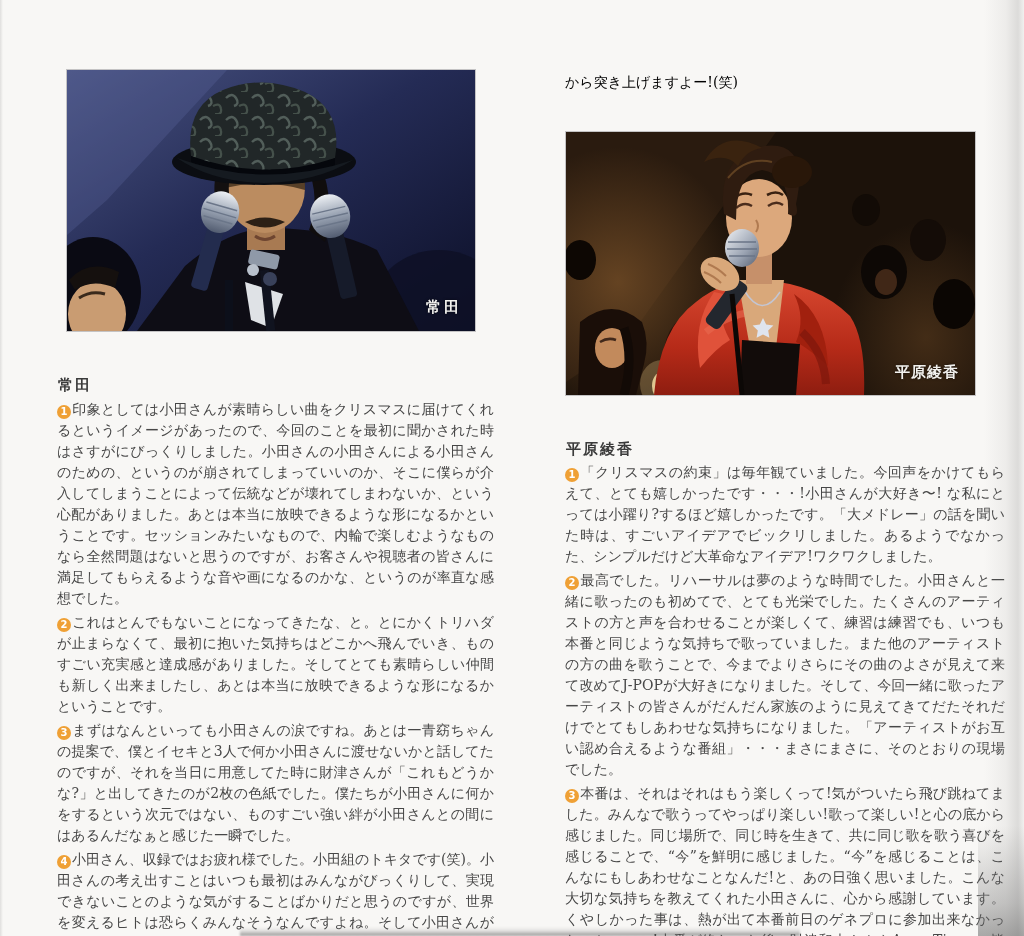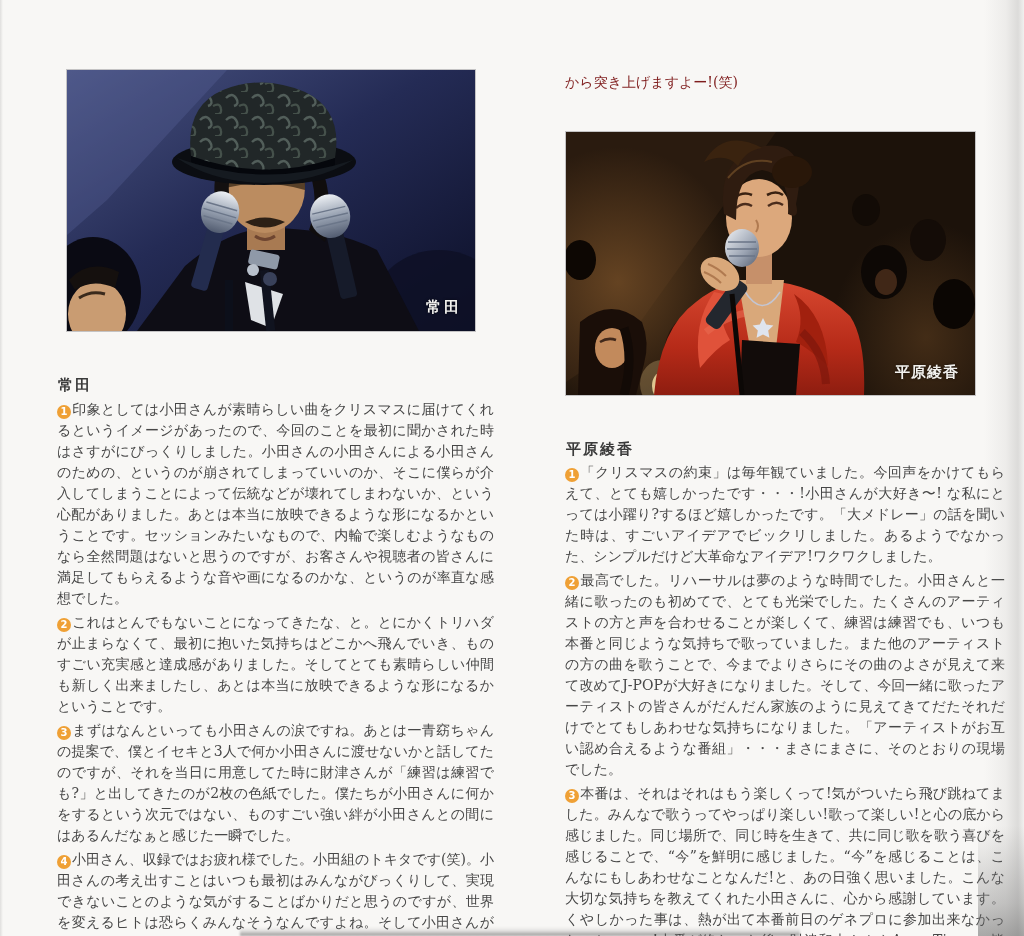--- a/index.html
+++ b/index.html
@@ -39,21 +39,21 @@
     position:absolute;color:#f2f1ee;
     font-family:"DejaVu Sans","Liberation Sans",sans-serif;
     font-size:15px;font-weight:bold;letter-spacing:3px;
     text-shadow:0 0 3px rgba(0,0,0,0.6);
   }
   .photo-left figcaption{right:13px;bottom:14px;}
   .photo-right figcaption{right:16px;bottom:13px;letter-spacing:1px;}
   
   .cont-line{
     position:absolute;left:565px;top:72px;width:440px;
-    font-size:14px;line-height:21px;color:#7f1d1d;
+    font-size:14px;line-height:21px;color:#000000;
   }
   h2.sec{
     position:absolute;margin:0;
     font-family:"DejaVu Sans","Liberation Sans",sans-serif;
     font-size:15px;font-weight:bold;color:#3b3b3b;letter-spacing:2px;
   }
   .h-left{left:58px;top:376px;}
   .h-right{left:566px;top:440px;}
   .textblock{position:absolute;}
   .tb-left{left:57px;top:399px;width:437px;}
@@ -227,21 +227,21 @@
       </g>
     </g>
   </svg>
   <figcaption>平原綾香</figcaption>
 </figure>
 
 <h2 class="sec h-left">常田</h2>
 <div class="textblock tb-left">
   <p class="para"><span class="badge">1</span><span>印象としては小田さんが素晴らしい曲をクリスマスに届けてくれるというイメージがあったので、今回のことを最初に聞かされた時はさすがにびっくりしました。小田さんの小田さんによる小田さんのための、というのが崩されてしまっていいのか、そこに僕らが介入してしまうことによって伝統などが壊れてしまわないか、という心配がありました。あとは本当に放映できるような形になるかということです。セッションみたいなもので、内輪で楽しむようなものなら全然問題はないと思うのですが、お客さんや視聴者の皆さんに満足してもらえるような音や画になるのかな、というのが率直な感想でした。</span></p>
   <p class="para"><span class="badge">2</span><span>これはとんでもないことになってきたな、と。とにかくトリハダが止まらなくて、最初に抱いた気持ちはどこかへ飛んでいき、ものすごい充実感と達成感がありました。そしてとても素晴らしい仲間も新しく出来ましたし、あとは本当に放映できるような形になるかということです。</span></p>
-  <p class="para"><span class="badge">3</span><span>まずはなんといっても小田さんの涙ですね。あとは一青窈ちゃんの提案で、僕とイセキと3人で何か小田さんに渡せないかと話してたのですが、それを当日に用意してた時に財津さんが「練習は練習でも?」と出してきたのが2枚の色紙でした。僕たちが小田さんに何かをするという次元ではない、ものすごい強い絆が小田さんとの間にはあるんだなぁと感じた一瞬でした。</span></p>
+  <p class="para"><span class="badge">3</span><span>まずはなんといっても小田さんの涙ですね。あとは一青窈ちゃんの提案で、僕とイセキと3人で何か小田さんに渡せないかと話してたのですが、それを当日に用意してた時に財津さんが「これもどうかな?」と出してきたのが2枚の色紙でした。僕たちが小田さんに何かをするという次元ではない、ものすごい強い絆が小田さんとの間にはあるんだなぁと感じた一瞬でした。</span></p>
   <p class="para"><span class="badge">4</span><span>小田さん、収録ではお疲れ様でした。小田組のトキタです(笑)。小田さんの考え出すことはいつも最初はみんながびっくりして、実現できないことのような気がすることばかりだと思うのですが、世界を変えるヒトは恐らくみんなそうなんですよね。そして小田さんが示してることは、同じことが僕らの世代でも出来る、ということ。オダイズムを継承してこれからもガンガン活動していきます!下</span></p>
 </div>
 
 <h2 class="sec h-right">平原綾香</h2>
 <div class="textblock tb-right">
   <p class="para"><span class="badge">1</span><span>「クリスマスの約束」は毎年観ていました。今回声をかけてもらえて、とても嬉しかったです・・・!小田さんが大好き〜! な私にとっては小躍り?するほど嬉しかったです。「大メドレー」の話を聞いた時は、すごいアイデアでビックリしました。あるようでなかった、シンプルだけど大革命なアイデア!ワクワクしました。</span></p>
   <p class="para"><span class="badge">2</span><span>最高でした。リハーサルは夢のような時間でした。小田さんと一緒に歌ったのも初めてで、とても光栄でした。たくさんのアーティストの方と声を合わせることが楽しくて、練習は練習でも、いつも本番と同じような気持ちで歌っていました。また他のアーティストの方の曲を歌うことで、今までよりさらにその曲のよさが見えて来て改めてJ-POPが大好きになりました。そして、今回一緒に歌ったアーティストの皆さんがだんだん家族のように見えてきてだたそれだけでとてもしあわせな気持ちになりました。「アーティストがお互い認め合えるような番組」・・・まさにまさに、そのとおりの現場でした。</span></p>
   <p class="para"><span class="badge">3</span><span>本番は、それはそれはもう楽しくって!気がついたら飛び跳ねてました。みんなで歌うってやっぱり楽しい!歌って楽しい!と心の底から感じました。同じ場所で、同じ時を生きて、共に同じ歌を歌う喜びを感じることで、“今”を鮮明に感じました。“今”を感じることは、こんなにもしあわせなことなんだ!と、あの日強く思いました。こんな大切な気持ちを教えてくれた小田さんに、心から感謝しています。くやしかった事は、熱が出て本番前日のゲネプロに参加出来なかったこと・・・!本番が終わった後、財津和夫さんやAqua Timezの皆さ</span></p>
 </div>
 

